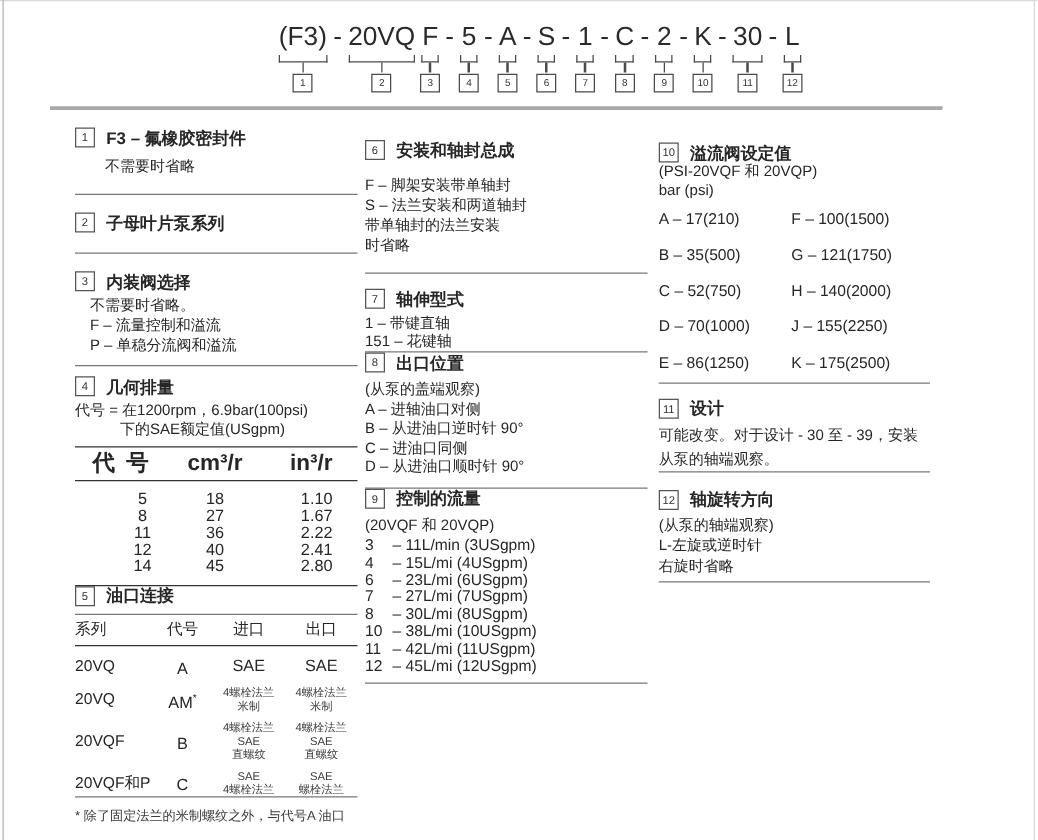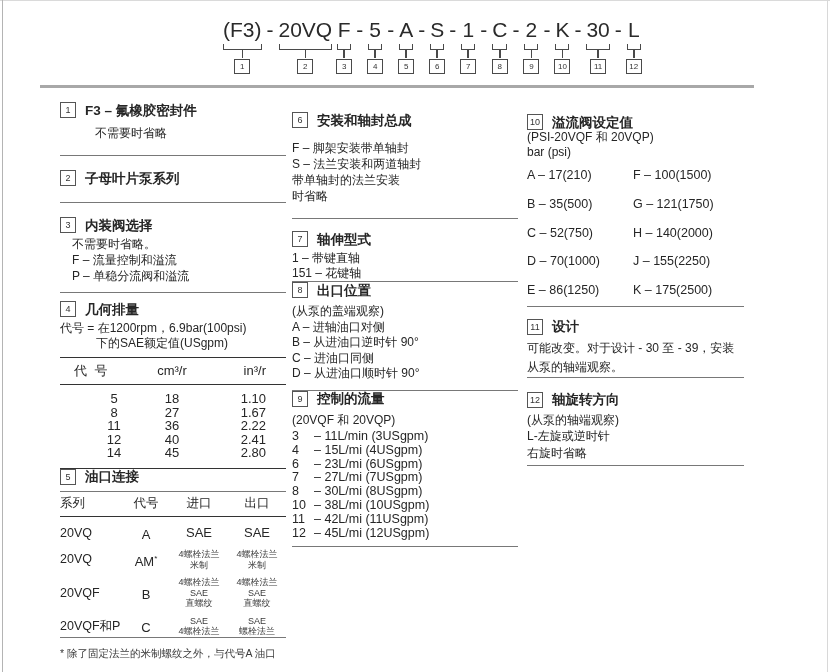--- a/index.html
+++ b/index.html
@@ -31,28 +31,28 @@
   .col-right { left:527px; top:114px; width:217px; }
 
   .sec-head { display:flex; align-items:center; gap:9px; }
   .sec-num { flex:0 0 auto; width:14px; height:14px; border:1.3px solid #555;
              font-size:9px; line-height:14px; text-align:center; color:#333; }
   .sec-title { font-weight:bold; font-size:13.5px; white-space:nowrap; }
 
   .rule  { border:none; border-top:1.3px solid #787878; margin:0; }
   .rule-heavy { border:none; border-top:1.9px solid #333; margin:0; }
 
-  .indent1 { margin-left:35px; }
+  .indent1 { margin-left:24px; }
   .mt2{margin-top:2px;} .mt4{margin-top:4px;} .mt6{margin-top:6px;} .mt8{margin-top:8px;}
   .mt10{} .mt12{margin-top:12px;} .mt14{margin-top:14px;} .mt16{margin-top:16px;}
 
   
   .t4 { width:226px; }
   .t4-row { display:grid; grid-template-columns:80px 64px 82px; }
-  .t4-h { font-size:13px; padding:5px 0 6px 0; }
+  .t4-h { font-size:18px; padding:5px 0 6px 0;font-weight:bold; }
   .t4-h .c1 { padding-left:14px; letter-spacing:2px; }
   .t4-h .c2 { text-align:center; }
   .t4-h .c3 { text-align:right; padding-right:20px; }
   .t4-d { font-size:13px; line-height:13.6px; }
   .t4-d .c1 { text-align:center; padding-left:28px; }
   .t4-d .c2 { text-align:center; }
   .t4-d .c3 { text-align:right; padding-right:20px; }
 
   
   .t5-head { display:grid; grid-template-columns:62px 48px 58px 58px; font-size:12.5px; padding:4px 0 5px 0; }

